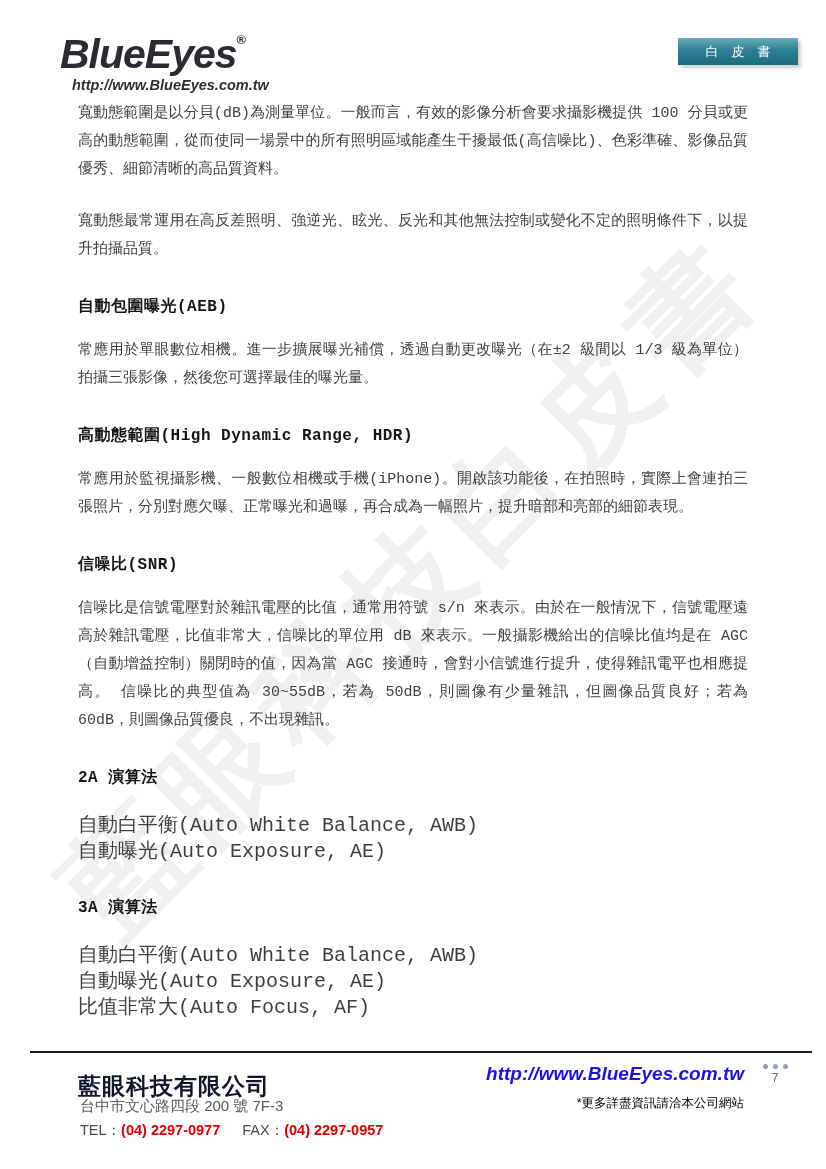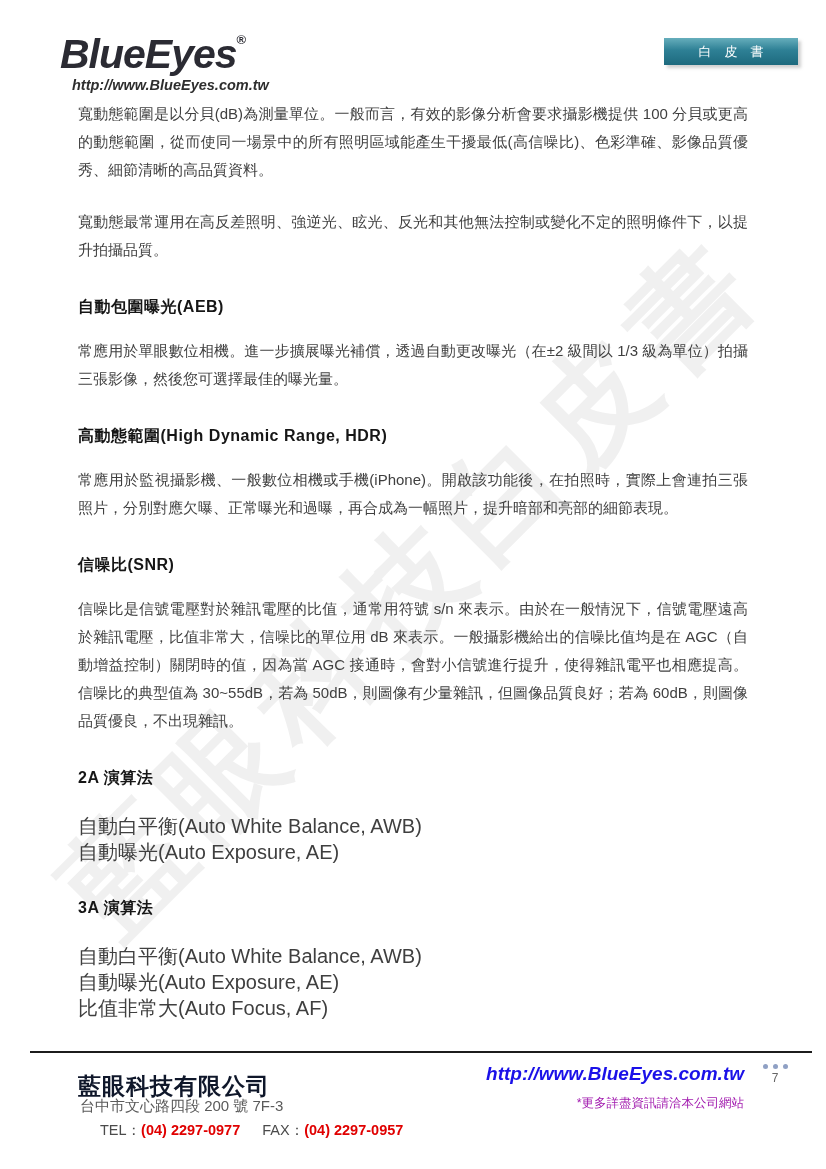--- a/index.html
+++ b/index.html
@@ -23,21 +23,21 @@
     color: #2b2b33; letter-spacing: -1px; line-height: 44px;
   }
   .logo-reg { font-size: 13px; font-weight: 700; font-style: normal; vertical-align: 24px; color: #2b2b33; letter-spacing: 0; }
   .logo-url {
     display: block; margin-top: 1px; padding-left: 12px;
     font-size: 14.5px; font-weight: 700; font-style: italic;
     color: #2e2e2e; letter-spacing: 0px; text-decoration: none;
   }
   .wp-badge {
     position: absolute; top: 38px; right: 28px;
-    width: 134px; height: 27px;
+    width: 120px; height: 27px;
     display: flex; align-items: center; justify-content: center;
     background: linear-gradient(180deg, #66aebc 0%, #2e8095 45%, #1d6a7e 100%);
     box-shadow: 3px 3px 3px rgba(150,150,150,0.45);
     color: #ffffff; font-size: 13px;
     letter-spacing: 13px; padding-left: 13px;
   }
 
   
   .watermark {
     position: absolute; left: 50%; top: 585px; z-index: 1;
@@ -45,20 +45,21 @@
     font-size: 118px; font-weight: 700; letter-spacing: 14px;
     color: rgba(60, 60, 60, 0.08);
     white-space: nowrap; pointer-events: none;
   }
 
   
   .content {
     position: relative; z-index: 2;
     padding: 100px 78px 0 78px;
     color: #3f3f3f;
+    font-family: Liberation Mono, monospace;
   }
   .content p.body-text {
     font-size: 15px; line-height: 28px; text-align: justify;
     margin-bottom: 24px; color: #3f3f3f;
   }
   .content h2.section-heading {
     font-size: 16px; line-height: 34px; font-weight: 600;
     color: #161616; margin-top: 26px; margin-bottom: 13px;
     letter-spacing: 0.5px;
   }
@@ -76,32 +77,32 @@
   .footer-company {
     position: absolute; left: 78px; top: 1060px;
     font-size: 23px; font-weight: 700; color: #0f172a; letter-spacing: 1px; margin-top: 11px;
   }
   .footer-address {
     position: absolute; left: 80px; top: 1097px;
     font-size: 15px; color: #5a5a5a;
   }
   .footer-telline {
     position: absolute; left: 80px; top: 1121px;
-    font-size: 14.5px; color: #4b4b4b; margin-left: 20px;
+    font-size: 14.5px; color: #4b4b4b;
   }
   .footer-telline .phone { color: #e00000; font-weight: 700; }
   .footer-telline .fax-label { margin-left: 22px; }
   .footer-url {
     position: absolute; right: 82px; top: 1063px;
     font-size: 19px; font-weight: 700; font-style: italic;
     color: #1b11e8; text-decoration: none; pointer-events: auto;
   }
   .footer-note {
     position: absolute; right: 82px; top: 1095px;
-    font-size: 12.5px; color: #a21caf;
+    font-size: 12.5px; color: #000000;
   }
   .pager { position: absolute; right: 34px; top: 1064px; width: 34px; text-align: center; }
   .pager .dots { display: flex; justify-content: center; gap: 5px; margin-bottom: 2px; }
   .pager .dot { width: 5px; height: 5px; border-radius: 50%; background: #8fa0c4; }
   .pager .page-num { font-size: 12px; color: #666666; }
 </style>
 </head>
 <body>
 
 <div class="page">

